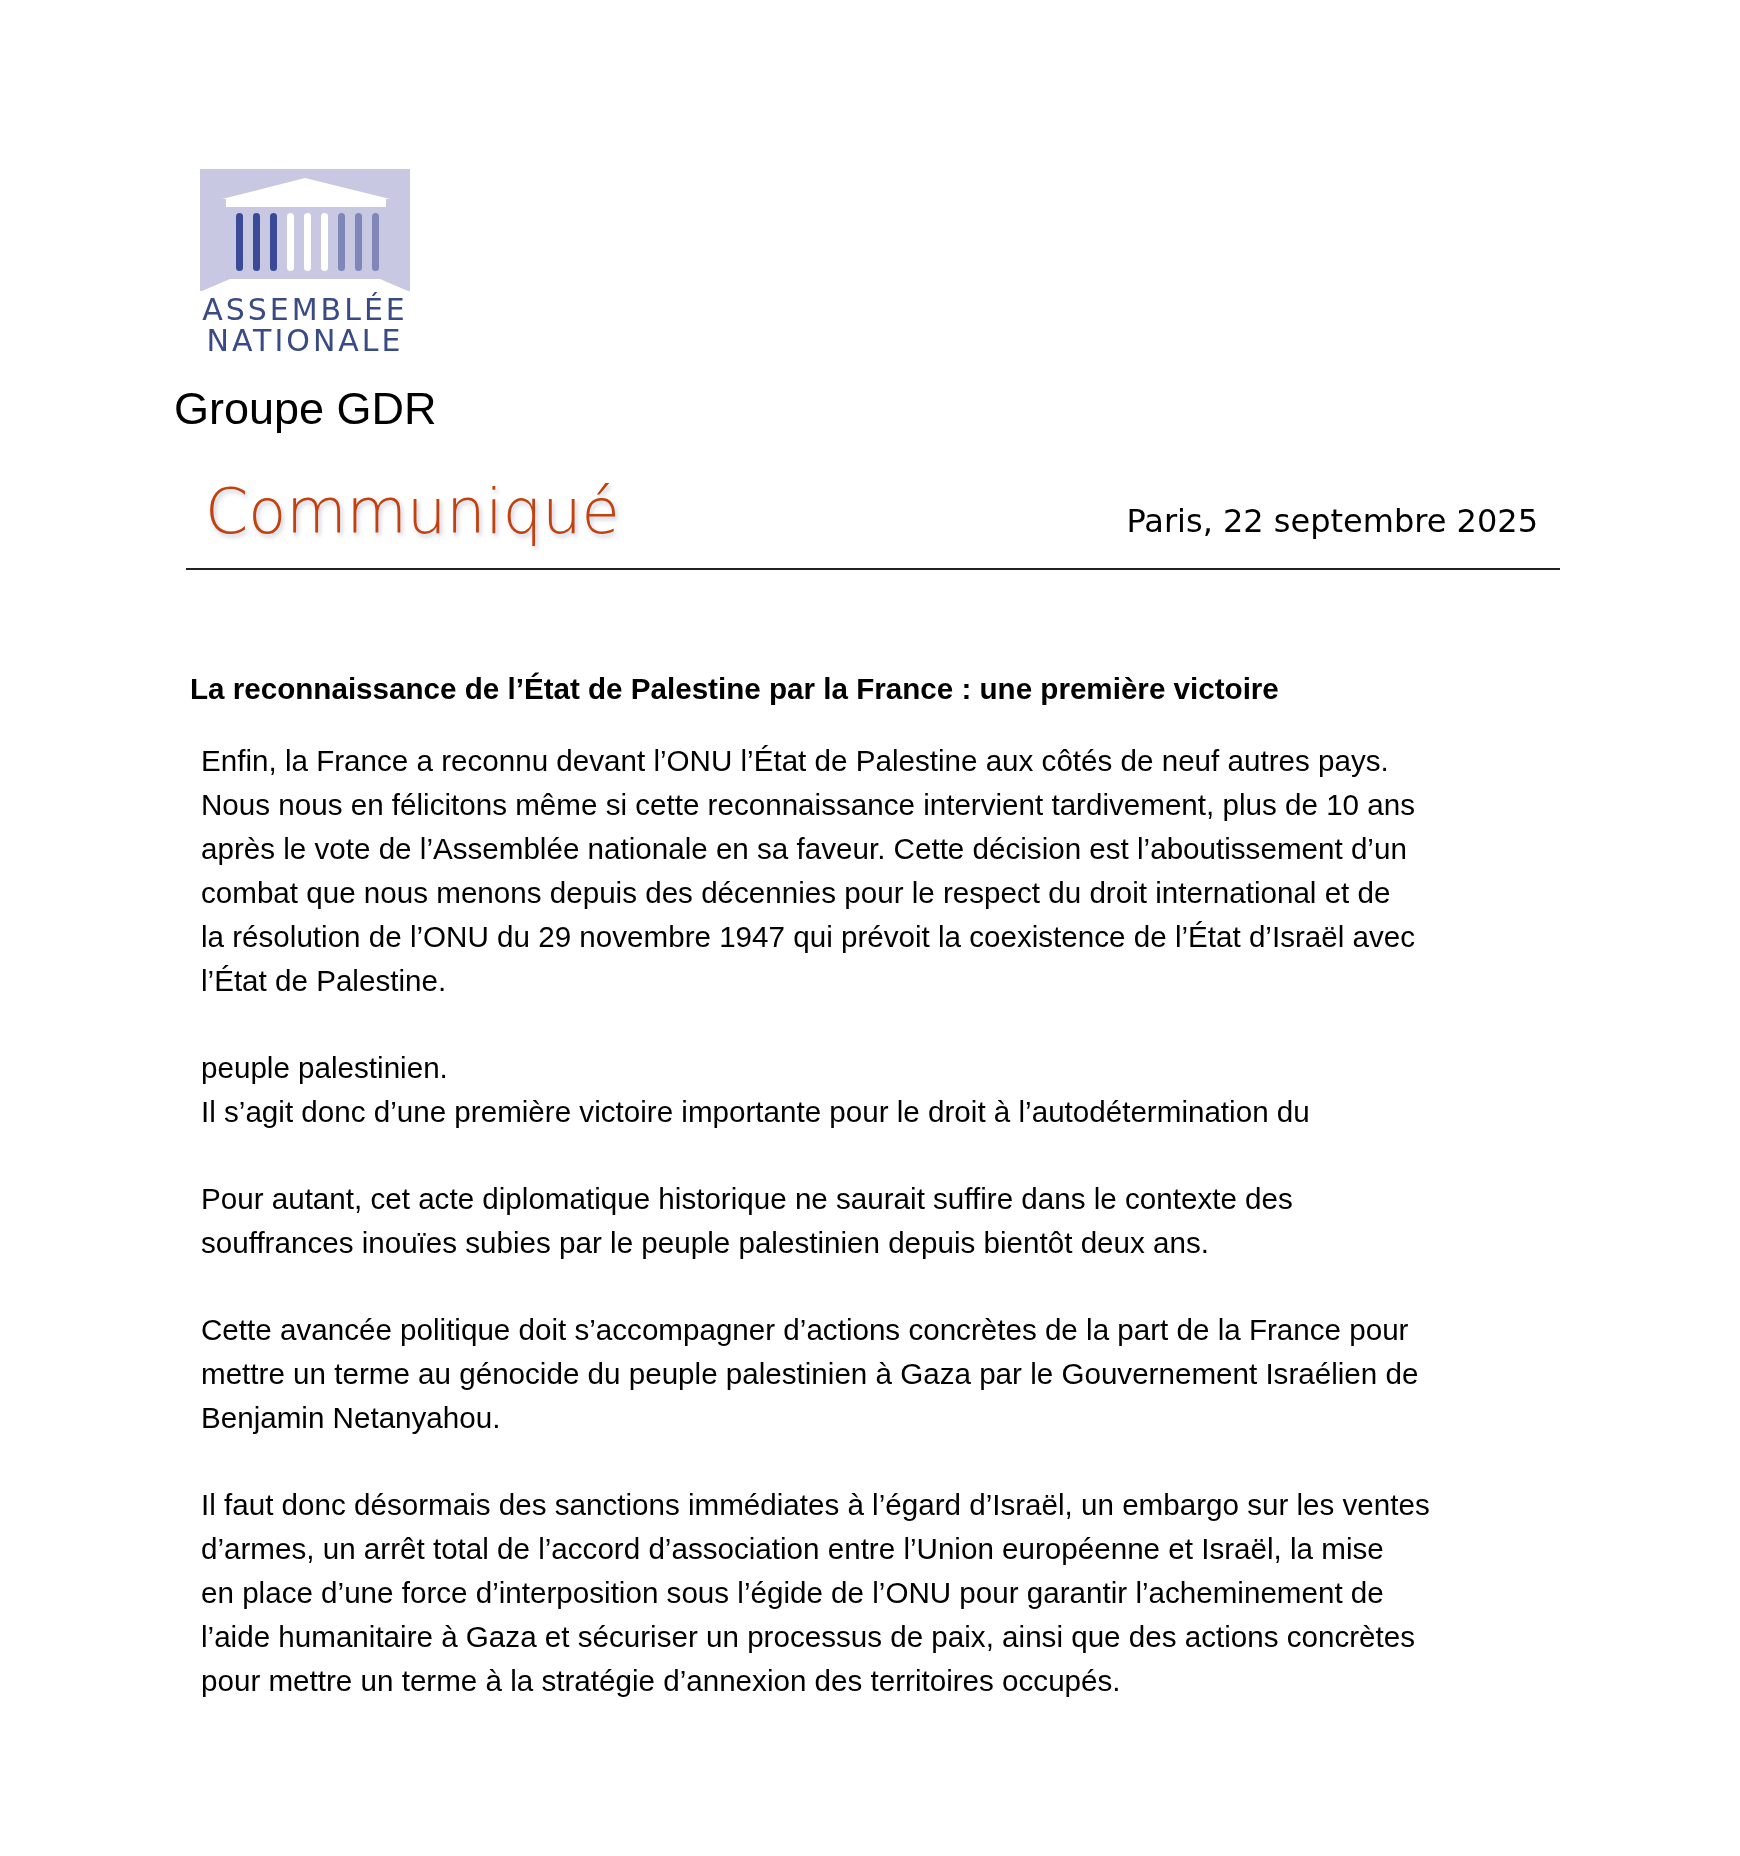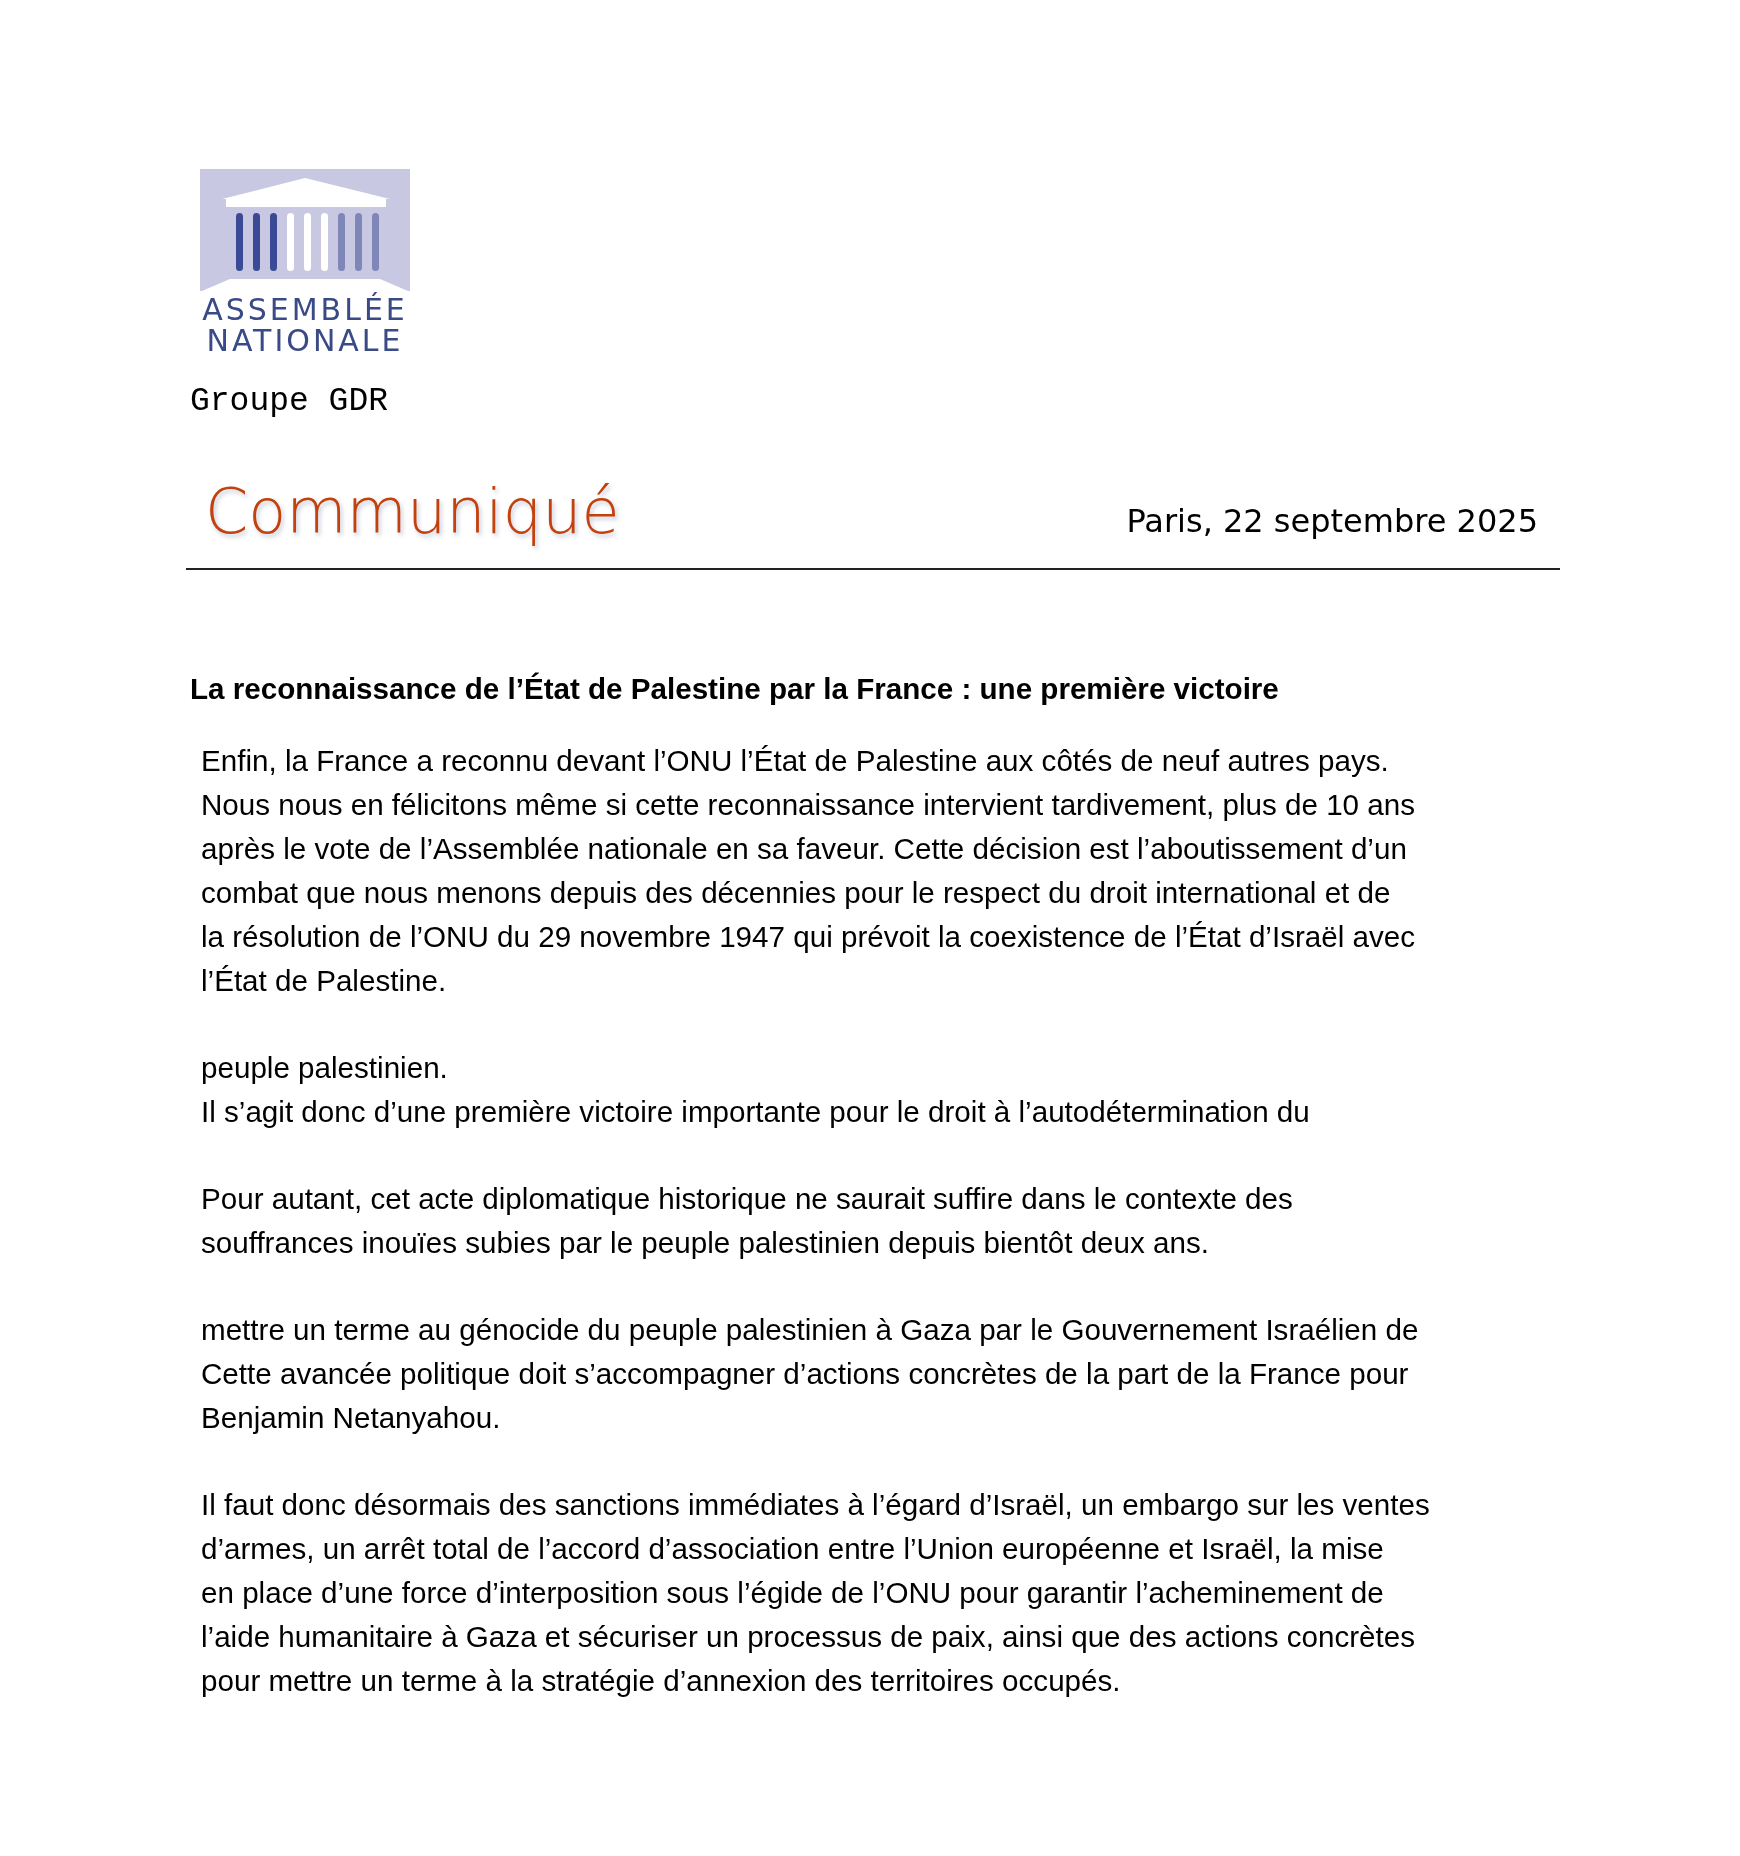--- a/index.html
+++ b/index.html
@@ -6,21 +6,21 @@
   body { width: 1740px; height: 1856px; position: relative; overflow: hidden;
          font-family: "Liberation Sans", "DejaVu Sans", sans-serif; color: #000; }
   .logo { position: absolute; left: 200px; top: 144px; width: 210px; height: 190px; margin-top: 25px; }
   .logo-box { position: absolute; left: 0; top: 0; width: 210px; height: 122px; background: #c8c8e2; }
   .logo-svg { position: absolute; left: 0; top: 0; }
   .logo-text { position: absolute; left: 0; width: 210px; text-align: center;
                font-family: "DejaVu Sans", sans-serif; font-size: 30px; letter-spacing: 3px;
                color: #3a4a86; line-height: 1; }
   .logo-line1 { top: 126px; }
   .logo-line2 { top: 157px; }
-  .group { position: absolute; left: 190px; top: 383px; font-size: 33px; font-family: Liberation Mono, monospace; }
+  .group { position: absolute; left: 174px; top: 383px; font-size: 45px; font-family: Liberation Sans, sans-serif; }
   .comm-title { position: absolute; left: 205px; top: 475px; font-size: 62px; font-weight: 200;
                 font-family: "DejaVu Sans", sans-serif; color: #c2410c;
                 letter-spacing: 0px; text-shadow: 2px 3px 4px rgba(90,100,150,0.35); -webkit-text-stroke: 0; }
   .dateline { position: absolute; right: 202px; top: 502px; font-size: 32px; font-family: "DejaVu Sans", sans-serif; }
   .rule { position: absolute; left: 186px; top: 568px; width: 1374px; height: 2px; background: #222; }
   .content { position: absolute; left: 190px; top: 667px; width: 1380px; font-size: 29.6px; line-height: 44px;
              font-family: "Liberation Sans", sans-serif; }
   .headline { font-weight: bold; margin: 0 0 28px 0; }
   .para { margin: 0 0 43px 0; }
   .para span { display: block; white-space: nowrap; margin-left: 11px; }
@@ -71,22 +71,22 @@
       </div>
       <div class="para">
         <span>peuple palestinien.</span>
         <span>Il s’agit donc d’une première victoire importante pour le droit à l’autodétermination du</span>
       </div>
       <div class="para">
         <span>Pour autant, cet acte diplomatique historique ne saurait suffire dans le contexte des</span>
         <span>souffrances inouïes subies par le peuple palestinien depuis bientôt deux ans.</span>
       </div>
       <div class="para">
+        <span>Cette avancée politique doit s’accompagner d’actions concrètes de la part de la France pour</span>
         <span>mettre un terme au génocide du peuple palestinien à Gaza par le Gouvernement Israélien de</span>
-        <span>Cette avancée politique doit s’accompagner d’actions concrètes de la part de la France pour</span>
         <span>Benjamin Netanyahou.</span>
       </div>
       <div class="para">
         <span>Il faut donc désormais des sanctions immédiates à l’égard d’Israël, un embargo sur les ventes</span>
         <span>d’armes, un arrêt total de l’accord d’association entre l’Union européenne et Israël, la mise</span>
         <span>en place d’une force d’interposition sous l’égide de l’ONU pour garantir l’acheminement de</span>
         <span>l’aide humanitaire à Gaza et sécuriser un processus de paix, ainsi que des actions concrètes</span>
         <span>pour mettre un terme à la stratégie d’annexion des territoires occupés.</span>
       </div>
     </div>

